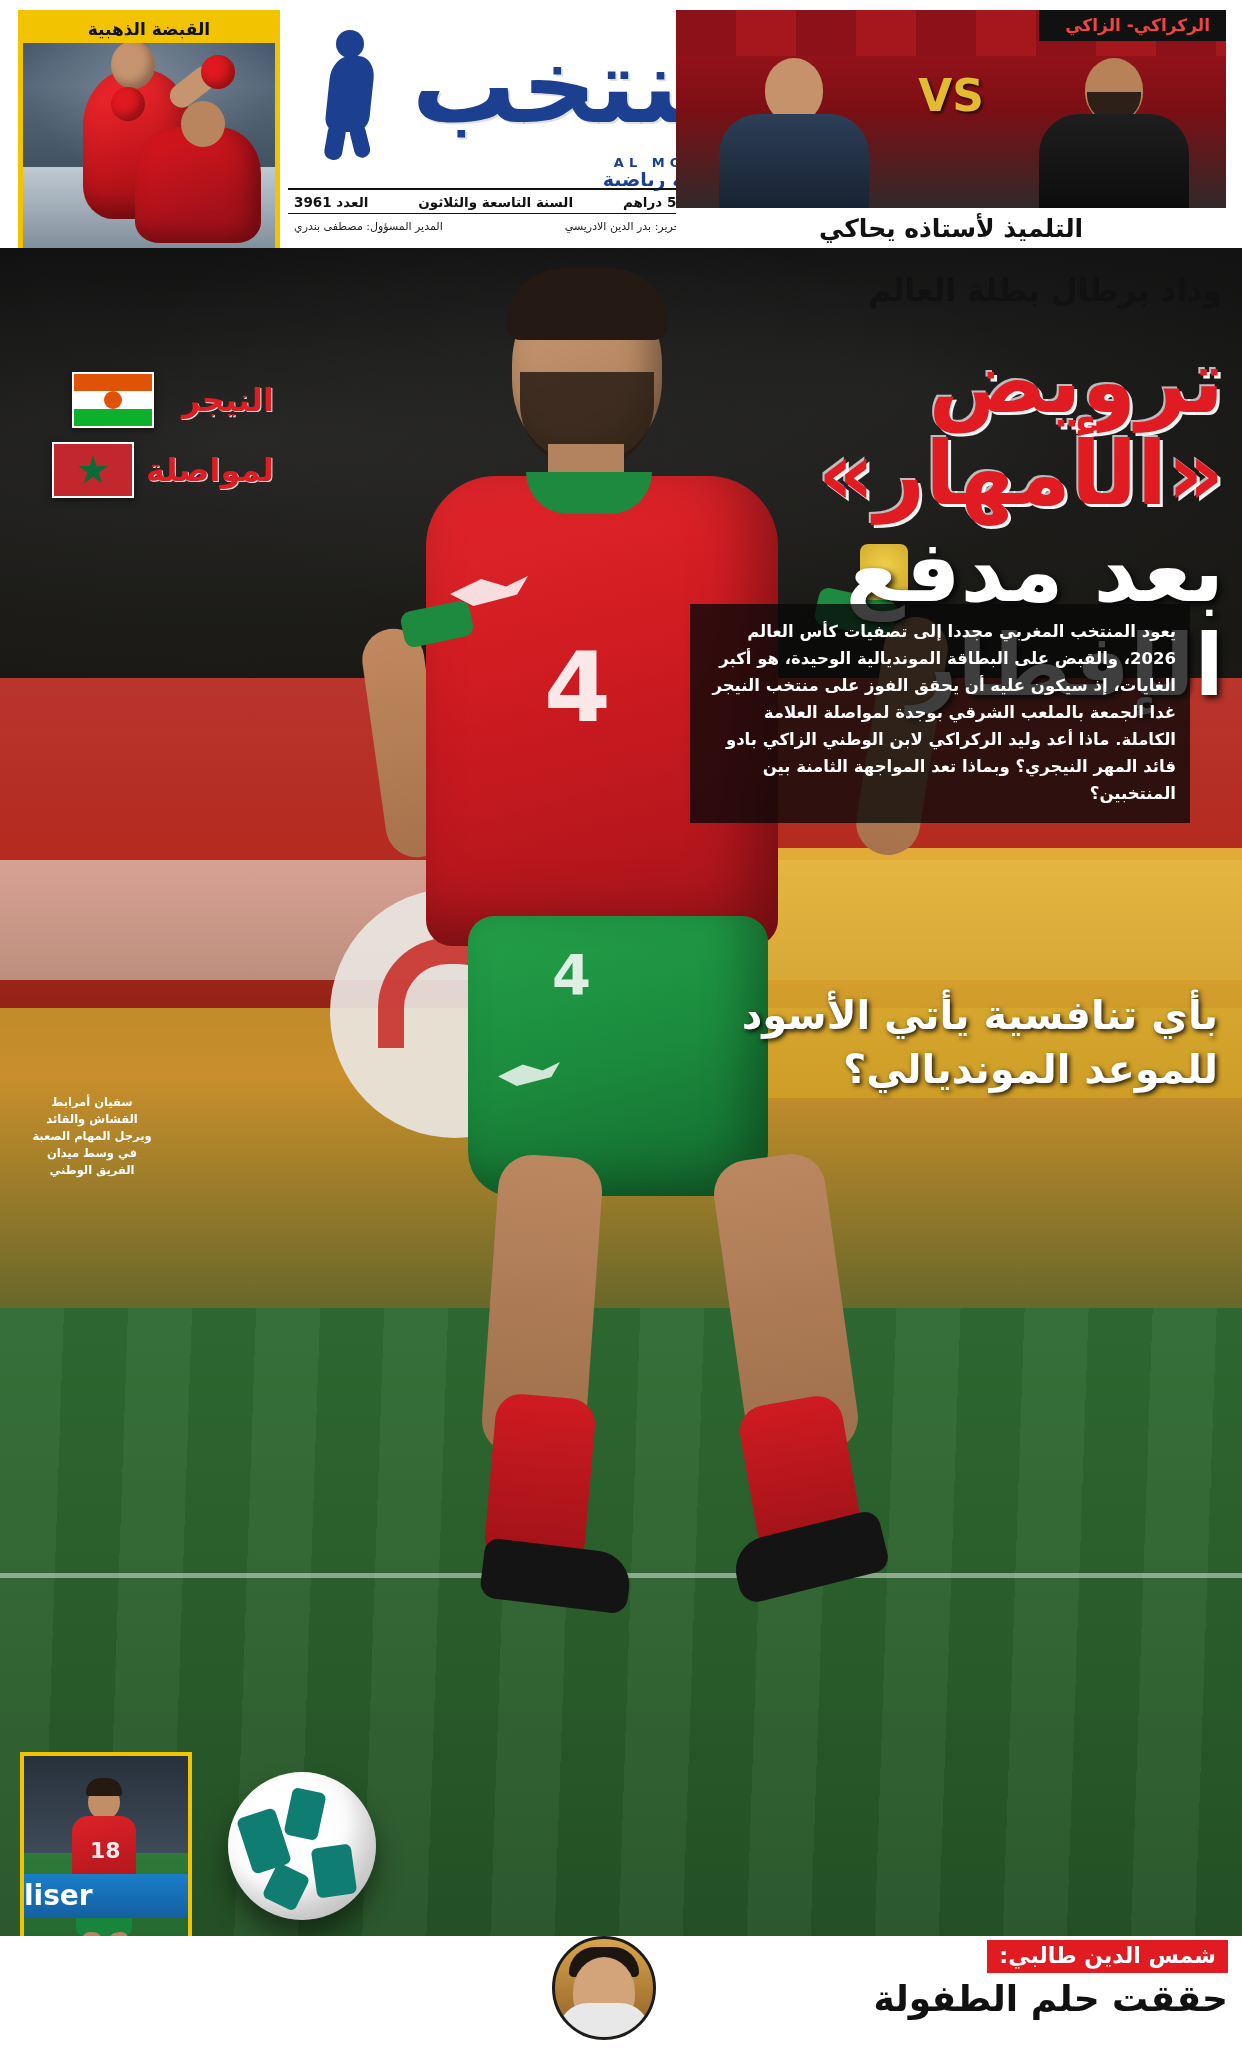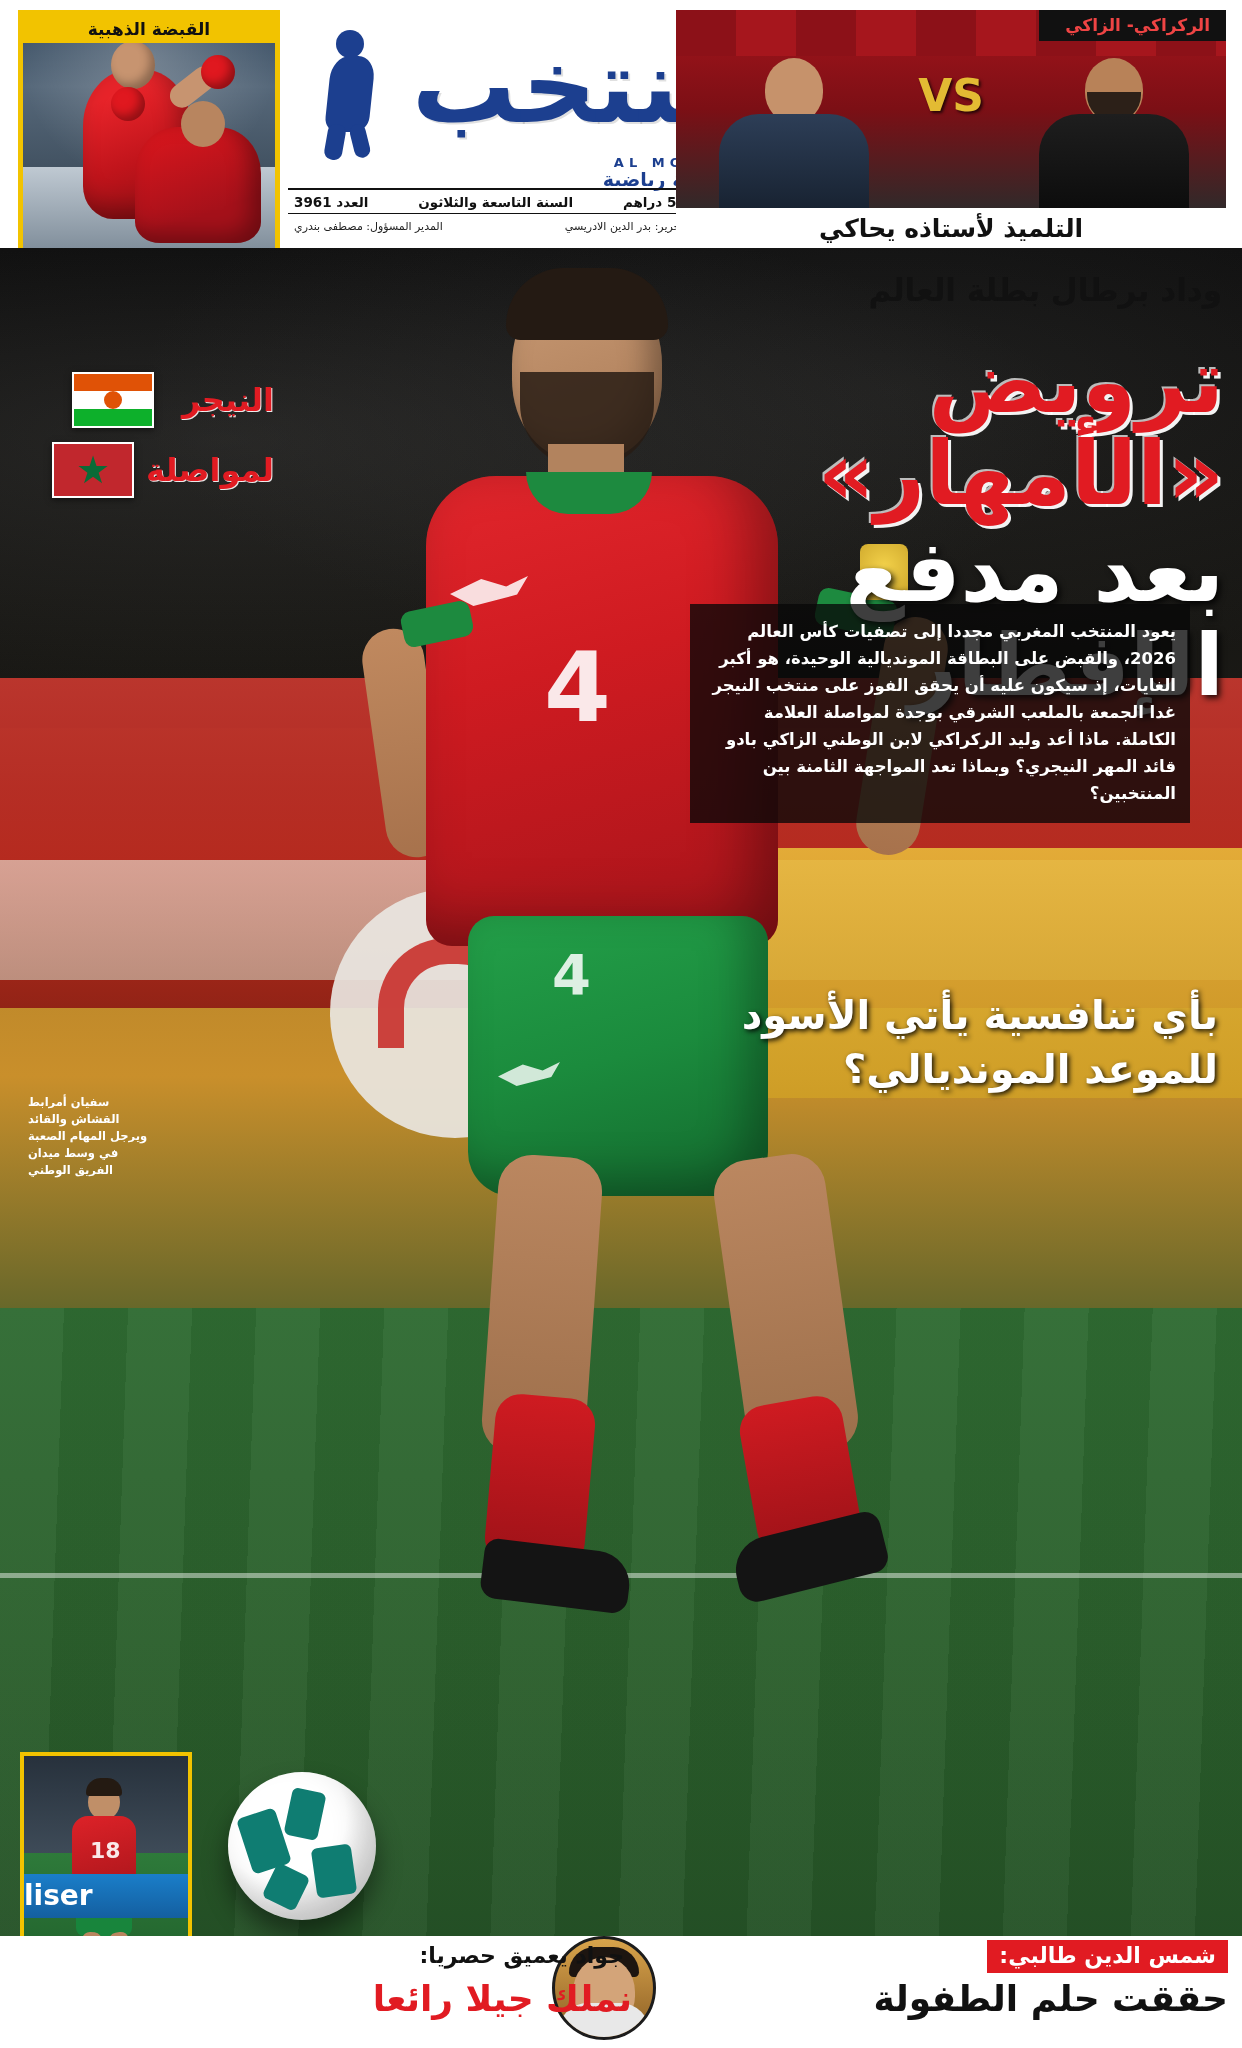--- a/index.html
+++ b/index.html
@@ -492,21 +492,21 @@
     width: 560px; direction: rtl; text-align: right; z-index: 12;
   }
   .sub-headline .s1,
   .sub-headline .s2 {
     font-size: 40px; font-weight: bold; color: #fff;
     line-height: 54px;
     text-shadow: 2px 2px 5px rgba(0,0,0,.9);
   }
   .photo-credit {
     position: absolute; left: 28px; top: 1094px;
-    width: 128px; direction: rtl; text-align: left;
+    width: 128px; direction: rtl; text-align: center;
     color: #fff; font-size: 11.5px; line-height: 17px; font-weight: bold;
     z-index: 12;
   }
 
   
   .box-bottom {
     position: absolute; left: 20px; bottom: 56px;
     width: 172px; height: 240px;
     border: 4px solid #f2c300;
     overflow: hidden; z-index: 14;
@@ -763,19 +763,15 @@
   <div class="bottom-strip">
     <div class="bs-right">
       <span class="bs-kicker">شمس الدين طالبي:</span>
       <div class="bs-title">حققت حلم الطفولة</div>
     </div>
     <div class="avatar">
       <div class="h"></div>
       <div class="f"></div>
       <div class="b"></div>
     </div>
-    <div class="bs-left">
-      <span class="bs-kicker plain">جواد يعميق حصريا:</span>
-      <div class="bs-title">نملك جيلا رائعا</div>
-    </div>
   </div>
 
 </div>
 
 </body></html>

